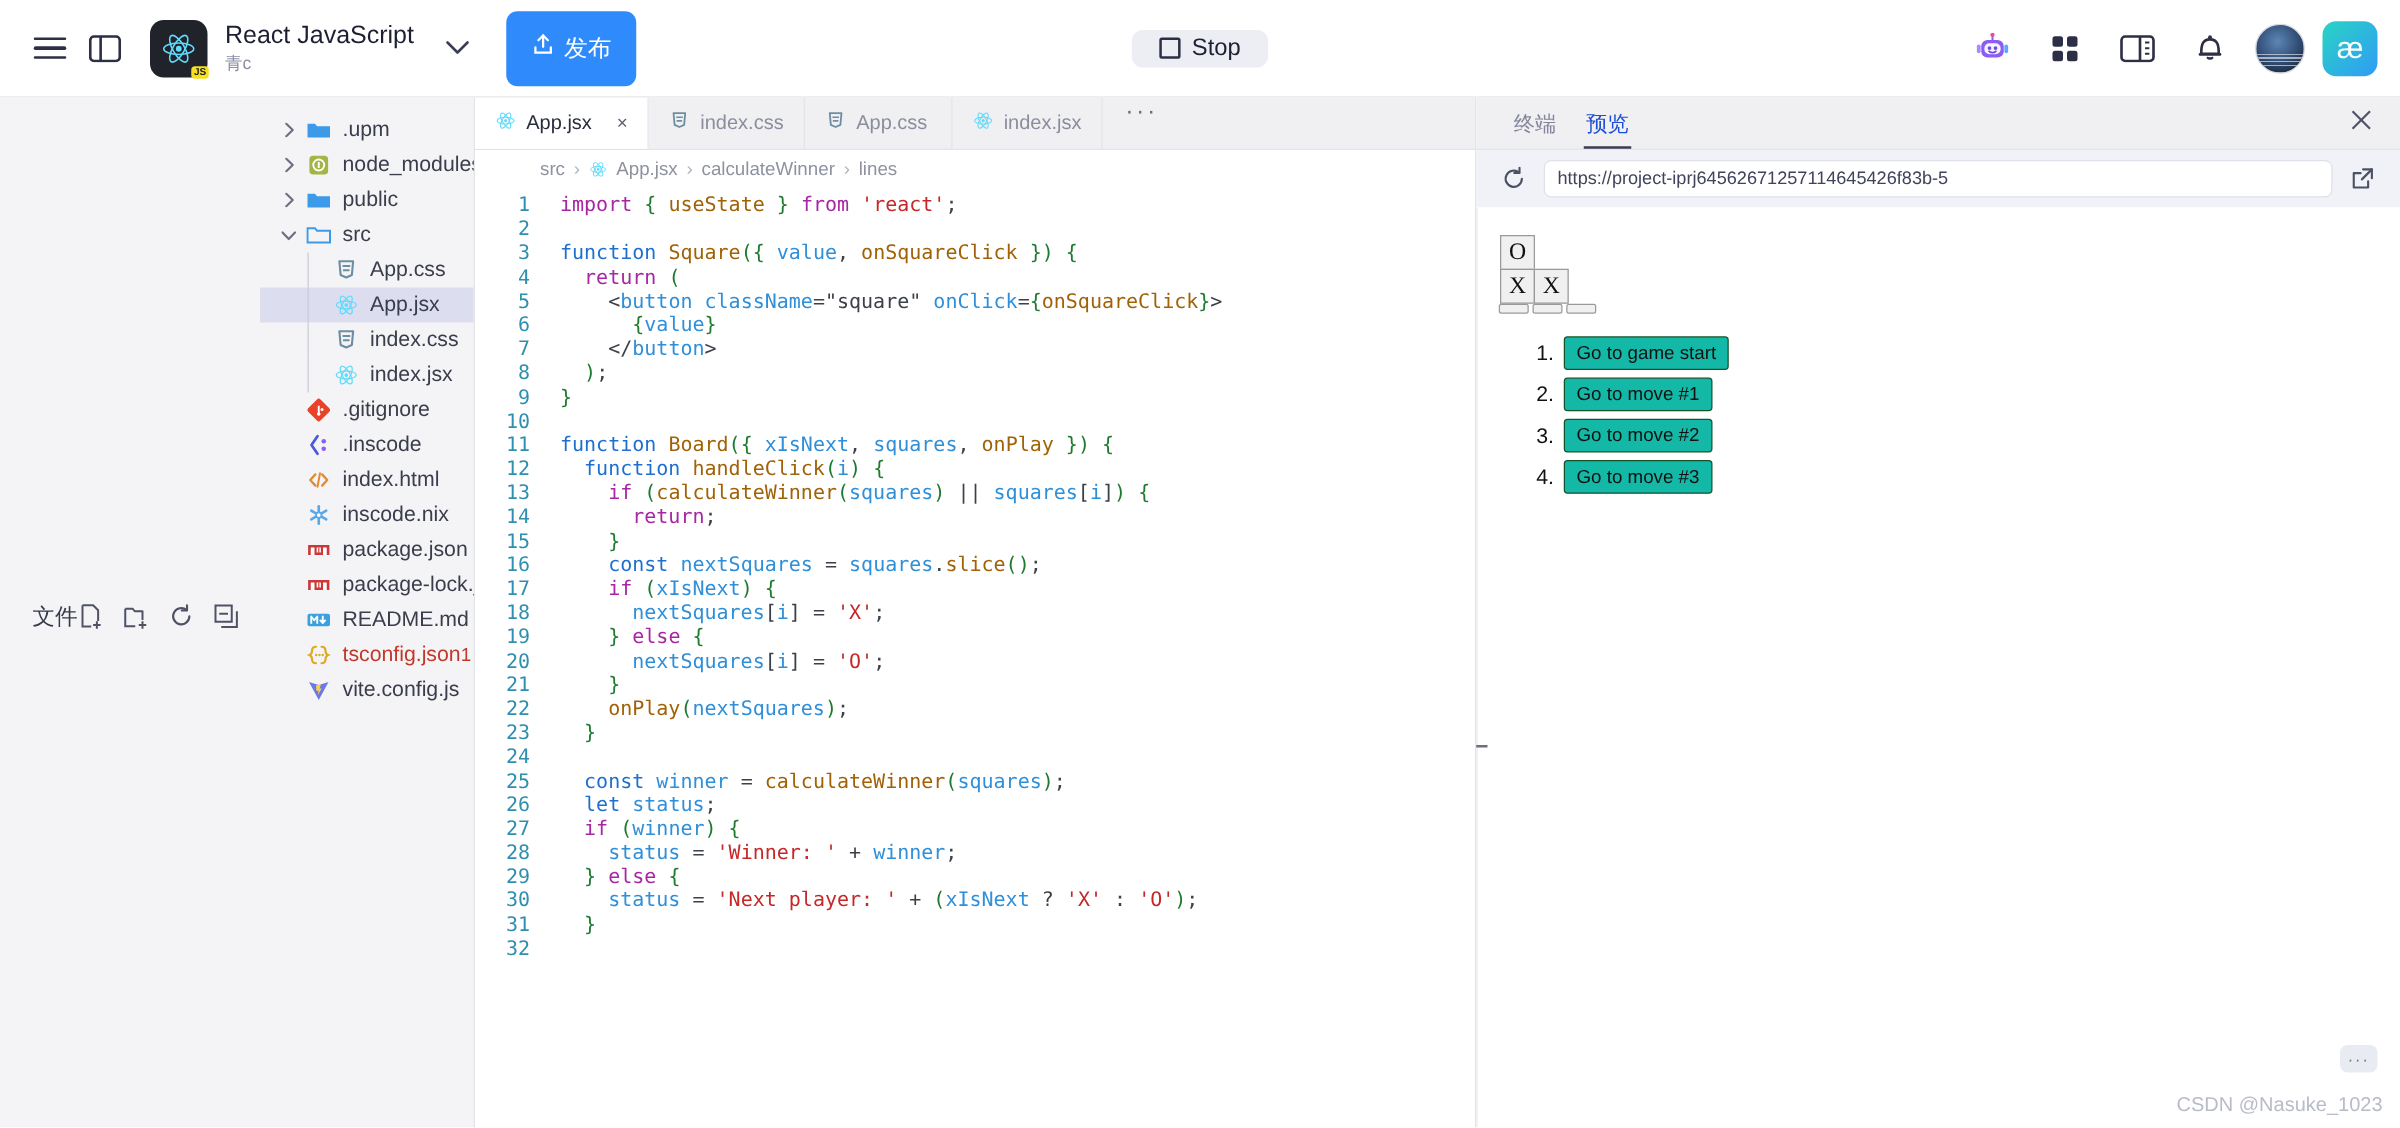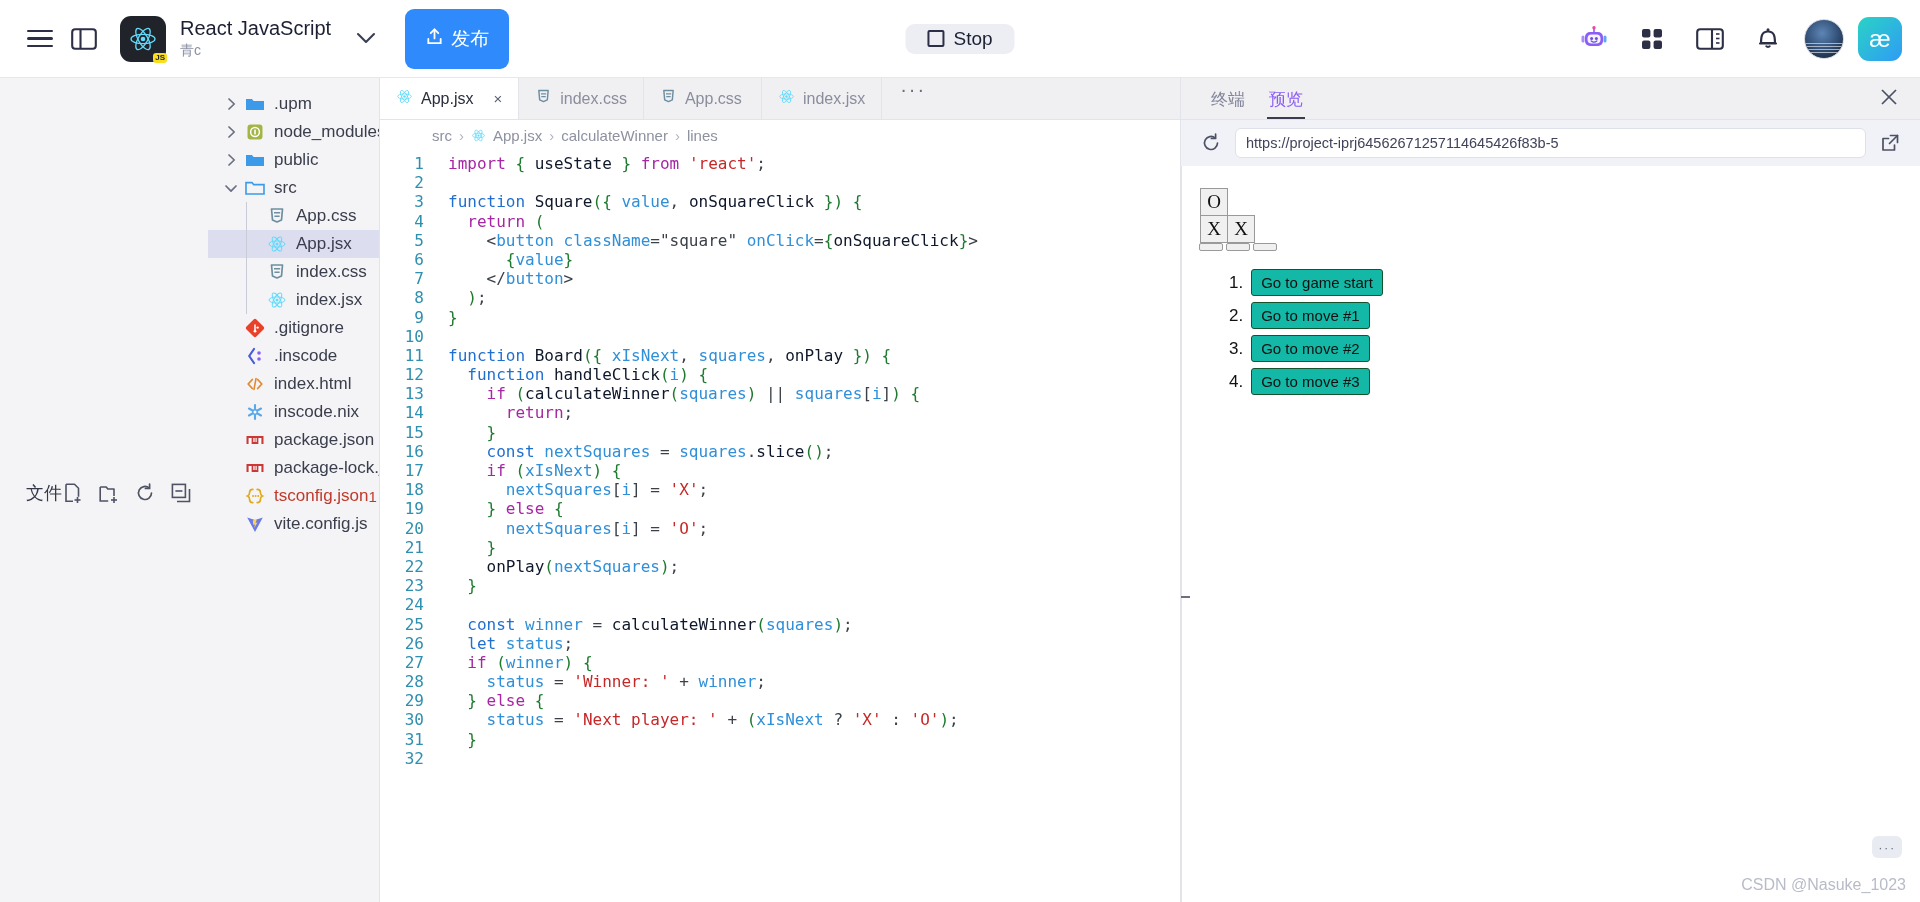--- a/index.html
+++ b/index.html
@@ -138,31 +138,31 @@
     padding-right: 12px; padding-top: 4px;
     color:#2e8fae; font-size:16px; line-height:19.2px;
     user-select:none;
   }
   .gutter .gl { height:19.2px; }
   .code { flex:1; padding-top:4px; padding-left:12px; font-size:16px; line-height:19.2px; white-space:pre; overflow:hidden; }
   .code .ln { height:19.2px; }
   
   .k   { color:#a626a4; }            
   .kb  { color:#1f6fd0; }            
-  .fn  { color:#0f172a; }            
+  .fn  { color:#a16207; }            
   .var { color:#2f8fd8; }            
   .str { color:#c62828; }            
   .pun { color:#3c4048; }            
   .grn { color:#1d7a2e; }
 
   
   .preview { width: 740px; flex:0 0 740px; display:flex; flex-direction:column; border-left:1px solid #e3e4ea; background:#fff; }
   .pv-tabs { height:42px; flex:0 0 42px; display:flex; align-items:flex-end; background:#f0f0f3; border-bottom:1px solid #e3e4ea; padding-left:18px; }
   .pv-tab { font-size:17px; color:#83869a; padding: 0 12px 8px 12px; cursor:pointer; position:relative;}
-  .pv-tab.active { color:#8b5cf6;margin-top:12px; }
+  .pv-tab.active { color:#1d4ed8;margin-top:12px; }
   .pv-tab.active::after{ content:""; position:absolute; left:10px; right:10px; bottom:0; height:2.5px; background:#3a3d50; }
   .pv-close { margin-left:auto; padding: 0 22px 8px 0; font-size:20px; color:#4d5164; cursor:pointer;}
   .pv-urlbar { height:46px; flex:0 0 46px; display:flex; align-items:center; gap:12px; background:#f0f2f7; padding: 0 18px; }
   .pv-reload { width:24px; height:24px; display:flex; align-items:center; justify-content:center; color:#4d5164; cursor:pointer;}
   .pv-url {
     flex:1; height:30px; background:#fff; border:1px solid #dfe1e9; border-radius:6px;
     display:flex; align-items:center; padding: 0 10px;
     font-size:14.5px; color:#40435a; overflow:hidden; white-space:nowrap; cursor:text;
   }
   .pv-ext { width:24px; height:24px; color:#4d5164; cursor:pointer; display:flex; align-items:center; justify-content:center;}
@@ -497,20 +497,31 @@
             <span class="tico">
               <svg width="20" height="20" viewBox="0 0 20 20">
                 <rect x="1.5" y="6" width="17" height="8" fill="#cb3837"></rect>
                 <rect x="3.6" y="8" width="3" height="6" fill="#fff"></rect>
                 <rect x="8.3" y="8" width="3.4" height="4" fill="#fff"></rect>
                 <rect x="13.4" y="8" width="3" height="6" fill="#fff"></rect>
                 <rect x="9.6" y="8" width="0.9" height="6" fill="#cb3837"></rect>
               </svg>
             </span>
             <span class="tlabel">package-lock.json</span>
+          </div>
+          <div class="trow">
+            <span class="twist"></span>
+            <span class="tico">
+              <svg width="20" height="20" viewBox="0 0 20 20">
+                <rect x="1" y="5" width="18" height="10" rx="1.6" fill="#3aa0e0"></rect>
+                <path d="M4 13 V7.2 l2.4 3 2.4 -3 V13" fill="none" stroke="#fff" stroke-width="1.5" stroke-linejoin="round"></path>
+                <path d="M13.2 7.2 V12 M11.3 10.3 L13.2 12.4 L15.1 10.3" fill="none" stroke="#fff" stroke-width="1.5" stroke-linecap="round" stroke-linejoin="round"></path>
+              </svg>
+            </span>
+            <span class="tlabel">README.md</span>
           </div>
           <div class="trow">
             <span class="twist"></span>
             <span class="tico">
               <svg width="20" height="20" viewBox="0 0 20 20">
                 <path d="M7.8 3.4 Q4.6 3.4 4.6 6.6 Q4.6 9.2 2.6 10 Q4.6 10.8 4.6 13.4 Q4.6 16.6 7.8 16.6" fill="none" stroke="#e0a91e" stroke-width="1.7" stroke-linecap="round"></path>
                 <path d="M12.2 3.4 Q15.4 3.4 15.4 6.6 Q15.4 9.2 17.4 10 Q15.4 10.8 15.4 13.4 Q15.4 16.6 12.2 16.6" fill="none" stroke="#e0a91e" stroke-width="1.7" stroke-linecap="round"></path>
                 <circle cx="8" cy="10" r="0.95" fill="#e0a91e"></circle>
                 <circle cx="10.6" cy="10" r="0.95" fill="#e0a91e"></circle>
                 <circle cx="13.2" cy="10" r="0.95" fill="#e0a91e"></circle>

